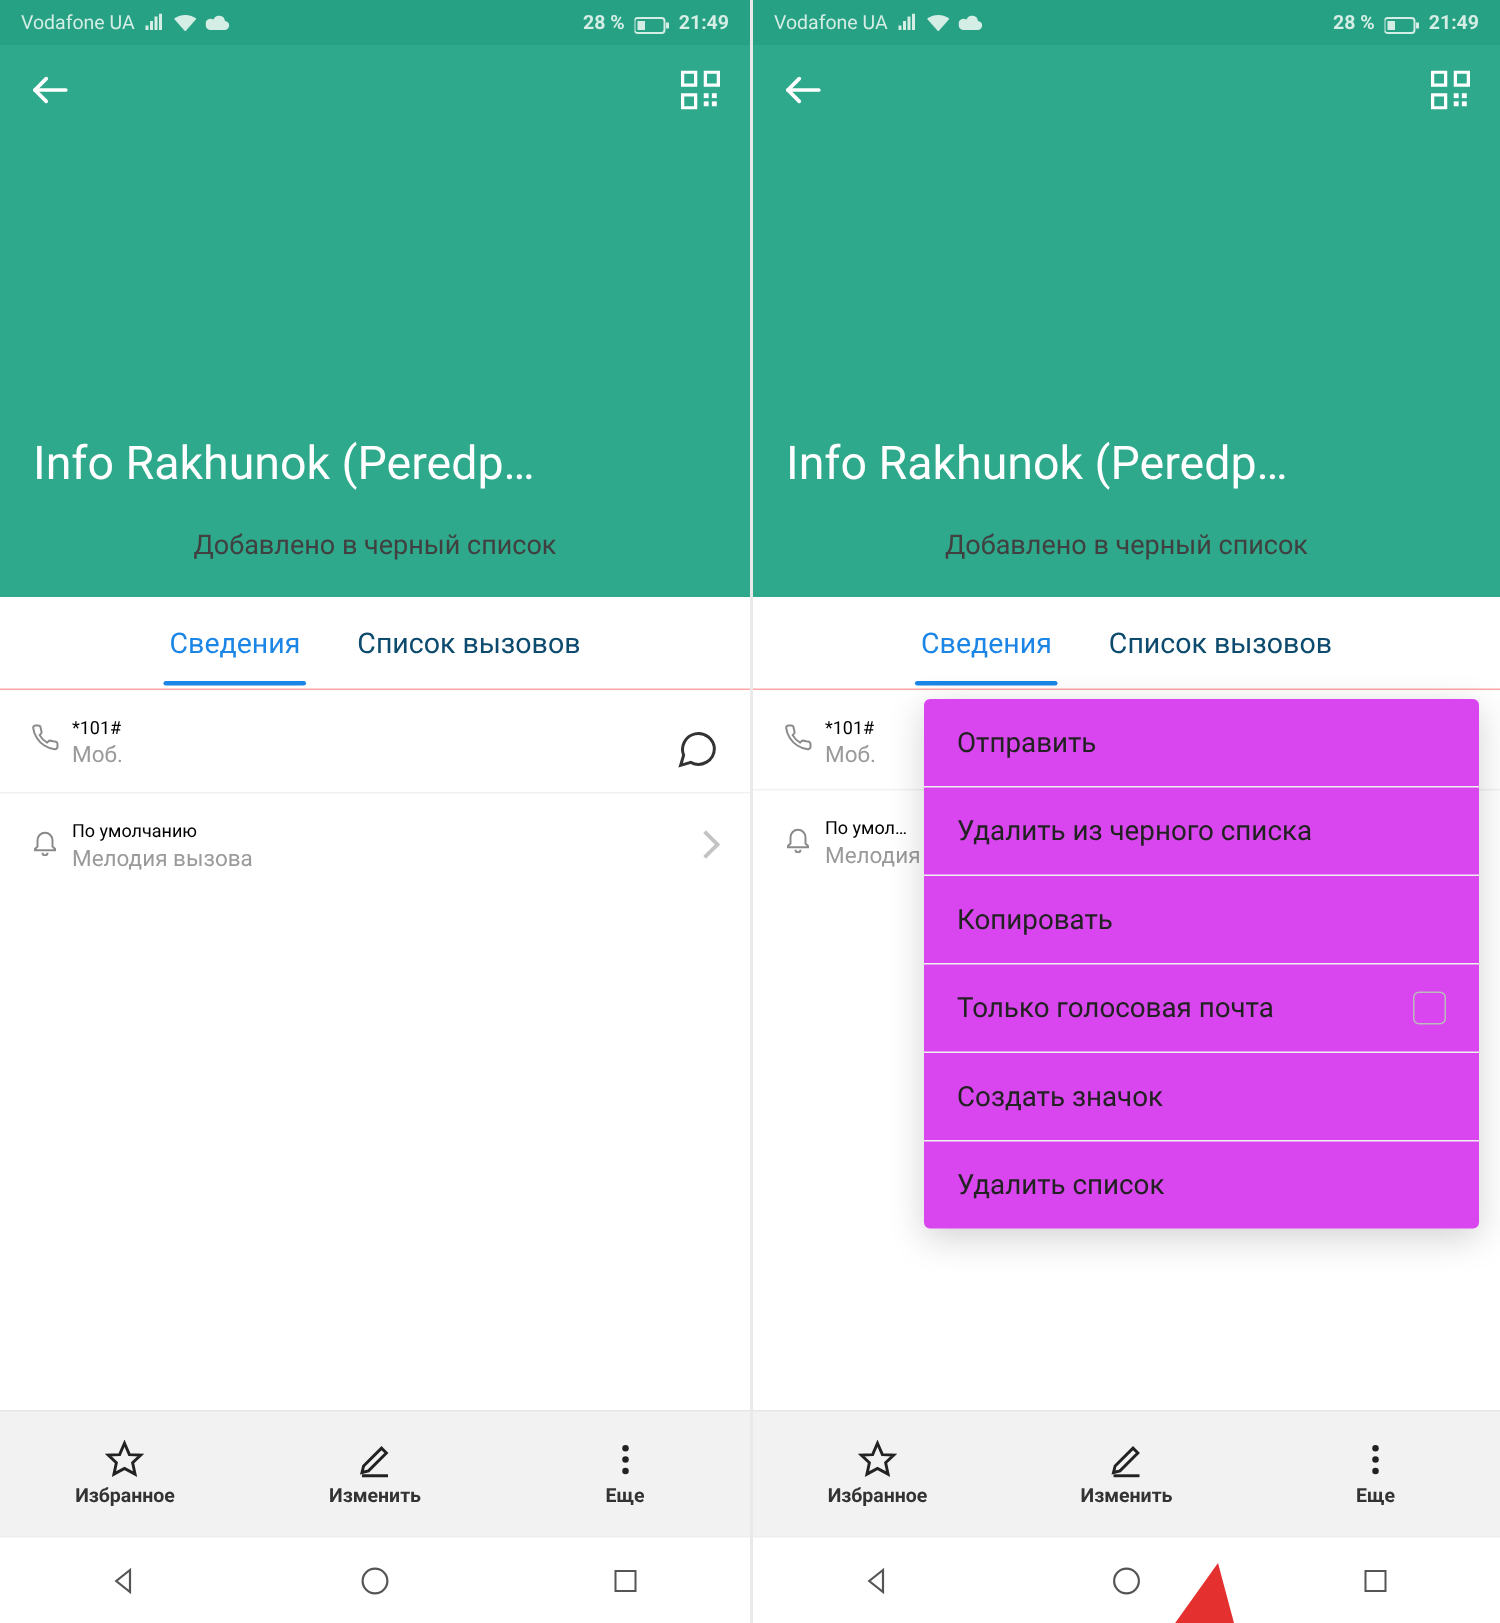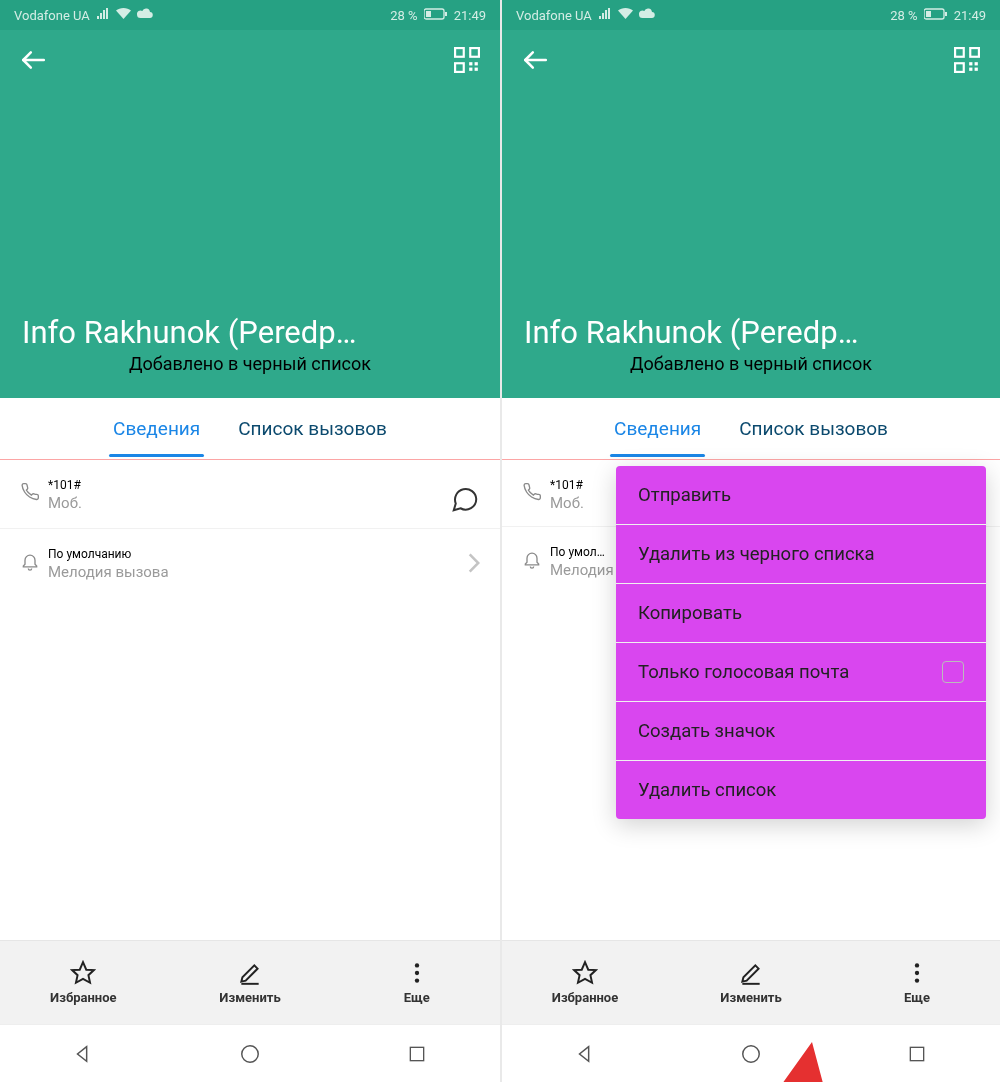--- a/index.html
+++ b/index.html
@@ -3,36 +3,36 @@
 <meta charset="utf-8">
 <style>
   * { box-sizing: border-box; margin: 0; padding: 0; }
   body { font-family: -apple-system, BlinkMacSystemFont, "Segoe UI", Roboto, Arial, sans-serif; background: #fff; }
   .stage { width: 1000px; height: 1082px; display: flex; position: relative; }
   .phone { width: 500px; height: 1082px; position: relative; display: flex; flex-direction: column; background: #fff; }
   .phone + .phone { border-left: 2px solid #e9e9e9; }
 
   
   .status-bar { height: 30px; background: #26a183; color: #d4ede5; display: flex; align-items: center; padding: 0 14px; font-size: 13px; font-weight: 400; }
-  .status-left { display: flex; align-items: flex-start; gap: 6px; }
-  .status-right { margin-left: auto; display: flex; align-items: flex-start; gap: 6px; }
+  .status-left { display: flex; align-items: center; gap: 6px; }
+  .status-right { margin-left: auto; display: flex; align-items: flex-end; gap: 6px; font-weight: bold; }
   .signal-icon, .wifi-icon, .cloud-icon, .battery-icon { display: inline-flex; }
   .signal-icon { width: 14px; height: 12px; }
   .wifi-icon { width: 15px; height: 11px; }
   .cloud-icon { width: 17px; height: 11px; }
   .battery-icon { width: 24px; height: 12px; }
 
   
   .header { height: 368px; background: #2fa98b; color: #fff; position: relative; display: flex; flex-direction: column; }
   .header-row { height: 60px; display: flex; align-items: center; padding: 0 20px; justify-content: space-between; }
   .back-arrow { width: 26px; height: 26px; }
   .qr-icon { width: 26px; height: 26px; }
   .header-bottom { margin-top: auto; padding: 0 22px 24px 22px; }
   .contact-name { font-size: 31px; font-weight: 400; white-space: nowrap; overflow: hidden; text-overflow: ellipsis; line-height: 1.25; }
-  .contact-sub { text-align: center; font-size: 18px; color: #000000; margin-top: 0; }
+  .contact-sub { text-align: center; font-size: 18px; color: #404040; margin-top: 24px; }
 
   
   .tabs { height: 62px; display: flex; align-items: center; justify-content: center; gap: 30px; border-bottom: 1px solid #fca5a5; }
   .tab { font-size: 19px; color: #0c4a6e; padding: 16px 4px; position: relative; }
   .tab.active { color: #1b86e6; }
   .tab.active::after { content: ""; position: absolute; bottom: -1px; left: 0; right: 0; height: 3px; background: #1b86e6; border-radius: 2px; }
 
   
   .content { flex: 1; position: relative; }
   .row { display: flex; align-items: flex-start; padding: 18px 20px 14px 20px; border-bottom: 1px solid #f1f1f1; }

